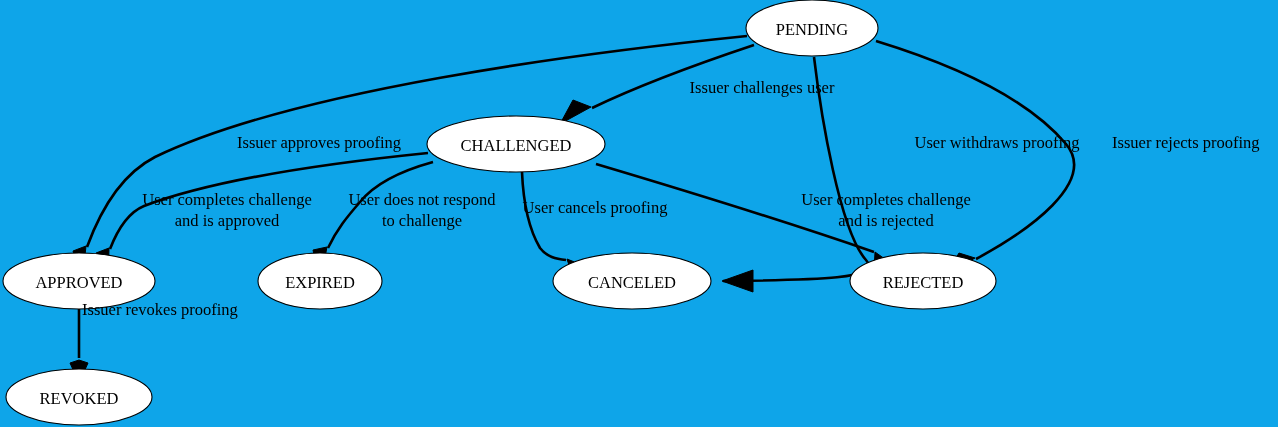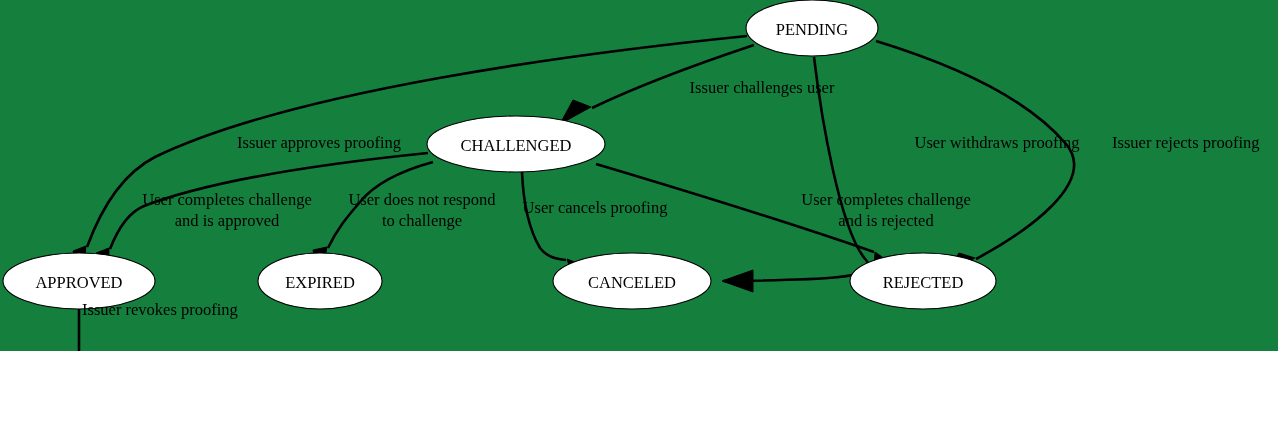--- a/index.html
+++ b/index.html
@@ -8,22 +8,22 @@
     padding: 0;
     background: #ffffff;
   }
   body {
     font-family: "Liberation Serif", "DejaVu Serif", serif;
     color: #000000;
   }
   #diagram-root {
     position: relative;
     width: 1278px;
-    height: 351px;
-    background: #15803d;
+    height: 427px;
+    background: #0ea5e9;
     overflow: hidden;
   }
   #graph-svg {
     position: absolute;
     top: 0;
     left: 0;
     width: 1278px;
     height: 427px;
     display: block;
   }

